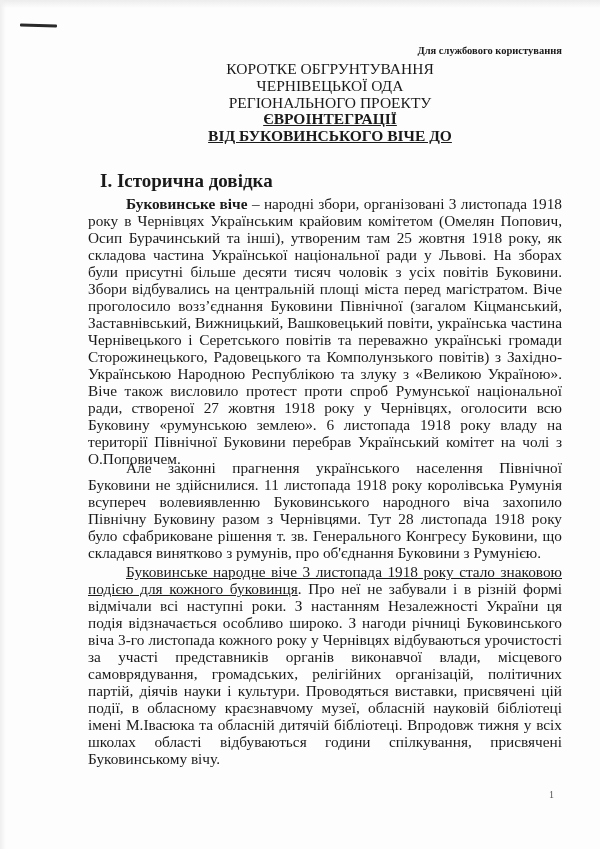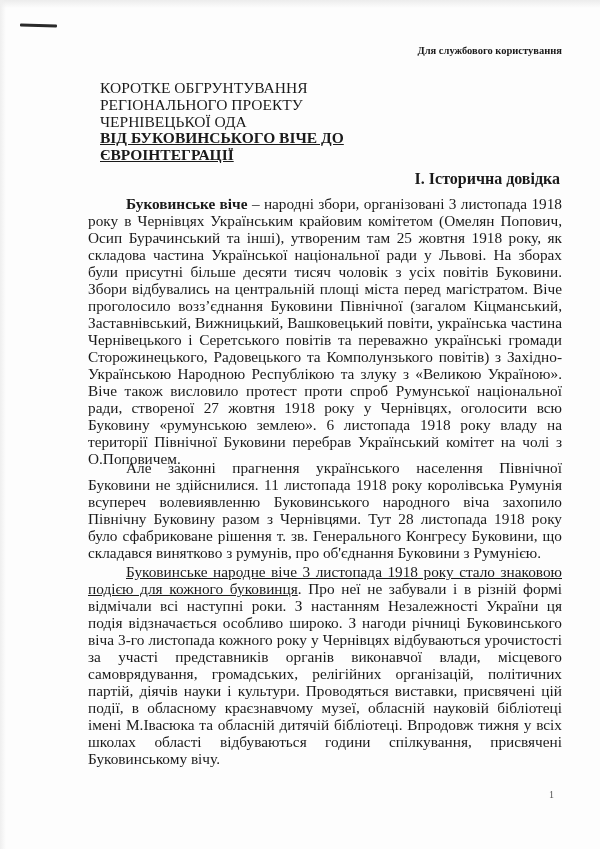--- a/index.html
+++ b/index.html
@@ -42,36 +42,37 @@
       top: 45px;
       font-size: 10.5px;
       font-weight: bold;
       letter-spacing: 0;
       text-align: right;
     }
     .title-block {
       position: absolute;
       left: 100px;
       width: 460px;
-      top: 80px;
+      top: 61px;
+      text-align: center;
       font-size: 15.5px;
       line-height: 16.8px;
     }
     .title-block .sub {
       font-weight: bold;
       text-decoration: underline;
     }
     .section-heading {
       position: absolute;
       left: 100px;
       width: 460px;
       top: 170px;
-      text-align: right;
+      text-align: left;
       font-weight: bold;
-      font-size: 16px;
+      font-size: 19px;
     }
     .para {
       position: absolute;
       left: 88px;
       width: 474px;
       font-size: 15.3px;
       line-height: 17px;
       text-align: justify;
       text-indent: 38px;
       margin: 0;
@@ -93,24 +94,24 @@
 <body>
 
 <div class="scan-shade-top"></div>
 <div class="scan-shade-left"></div>
 <div class="pen-mark"></div>
 
 <div class="confidential">Для службового користування</div>
 
 <div class="title-block">
   <div>КОРОТКЕ ОБГРУНТУВАННЯ</div>
+  <div>ЧЕРНІВЕЦЬКОЇ ОДА</div>
   <div>РЕГІОНАЛЬНОГО ПРОЕКТУ</div>
-  <div>ЧЕРНІВЕЦЬКОЇ ОДА</div>
+  <div class="sub">ЄВРОІНТЕГРАЦІЇ</div>
   <div class="sub">ВІД БУКОВИНСЬКОГО ВІЧЕ ДО</div>
-  <div class="sub">ЄВРОІНТЕГРАЦІЇ</div>
 </div>
 
 <div class="section-heading">І. Історична довідка</div>
 
 <p class="para" id="p1"><b>Буковинське віче</b><span> – народні збори, організовані 3 листопада 1918 року в Чернівцях Українським крайовим комітетом (Омелян Попович, Осип Бурачинський та інші), утвореним там 25 жовтня 1918 року, як складова частина Української національної ради у Львові. На зборах були присутні більше десяти тисяч чоловік з усіх повітів Буковини. Збори відбувались на центральній площі міста перед магістратом. Віче проголосило возз’єднання Буковини Північної (загалом Кіцманський, Заставнівський, Вижницький, Вашковецький повіти, українська частина Чернівецького і Серетського повітів та переважно українські громади Сторожинецького, Радовецького та Комполунзького повітів) з Західно-Українською Народною Республікою та злуку з «Великою Україною». Віче також висловило протест проти спроб Румунської національної ради, створеної 27 жовтня 1918 року у Чернівцях, оголосити всю Буковину «румунською землею». 6 листопада 1918 року владу на території Північної Буковини перебрав Український комітет на чолі з О.Поповичем.</span></p>
 
 <p class="para" id="p2"><span>Але законні прагнення українського населення Північної Буковини не здійснилися. 11 листопада 1918 року королівська Румунія всупереч волевиявленню Буковинського народного віча захопило Північну Буковину разом з Чернівцями. Тут 28 листопада 1918 року було сфабриковане рішення т. зв. Генерального Конгресу Буковини, що складався винятково з румунів, про об'єднання Буковини з Румунією.</span></p>
 
 <p class="para" id="p3"><u>Буковинське народне віче 3 листопада 1918 року стало знаковою подією для кожного буковинця</u><span>. Про неї не забували і в різній формі відмічали всі наступні роки. З настанням Незалежності України ця подія відзначається особливо широко. З нагоди річниці Буковинського віча 3-го листопада кожного року у Чернівцях відбуваються урочистості за участі представників органів виконавчої влади, місцевого самоврядування, громадських, релігійних організацій, політичних партій, діячів науки і культури. Проводяться виставки, присвячені цій події, в обласному краєзнавчому музеї, обласній науковій бібліотеці імені М.Івасюка та обласній дитячій бібліотеці. Впродовж тижня у всіх школах області відбуваються години спілкування, присвячені Буковинському вічу.</span></p>
 

